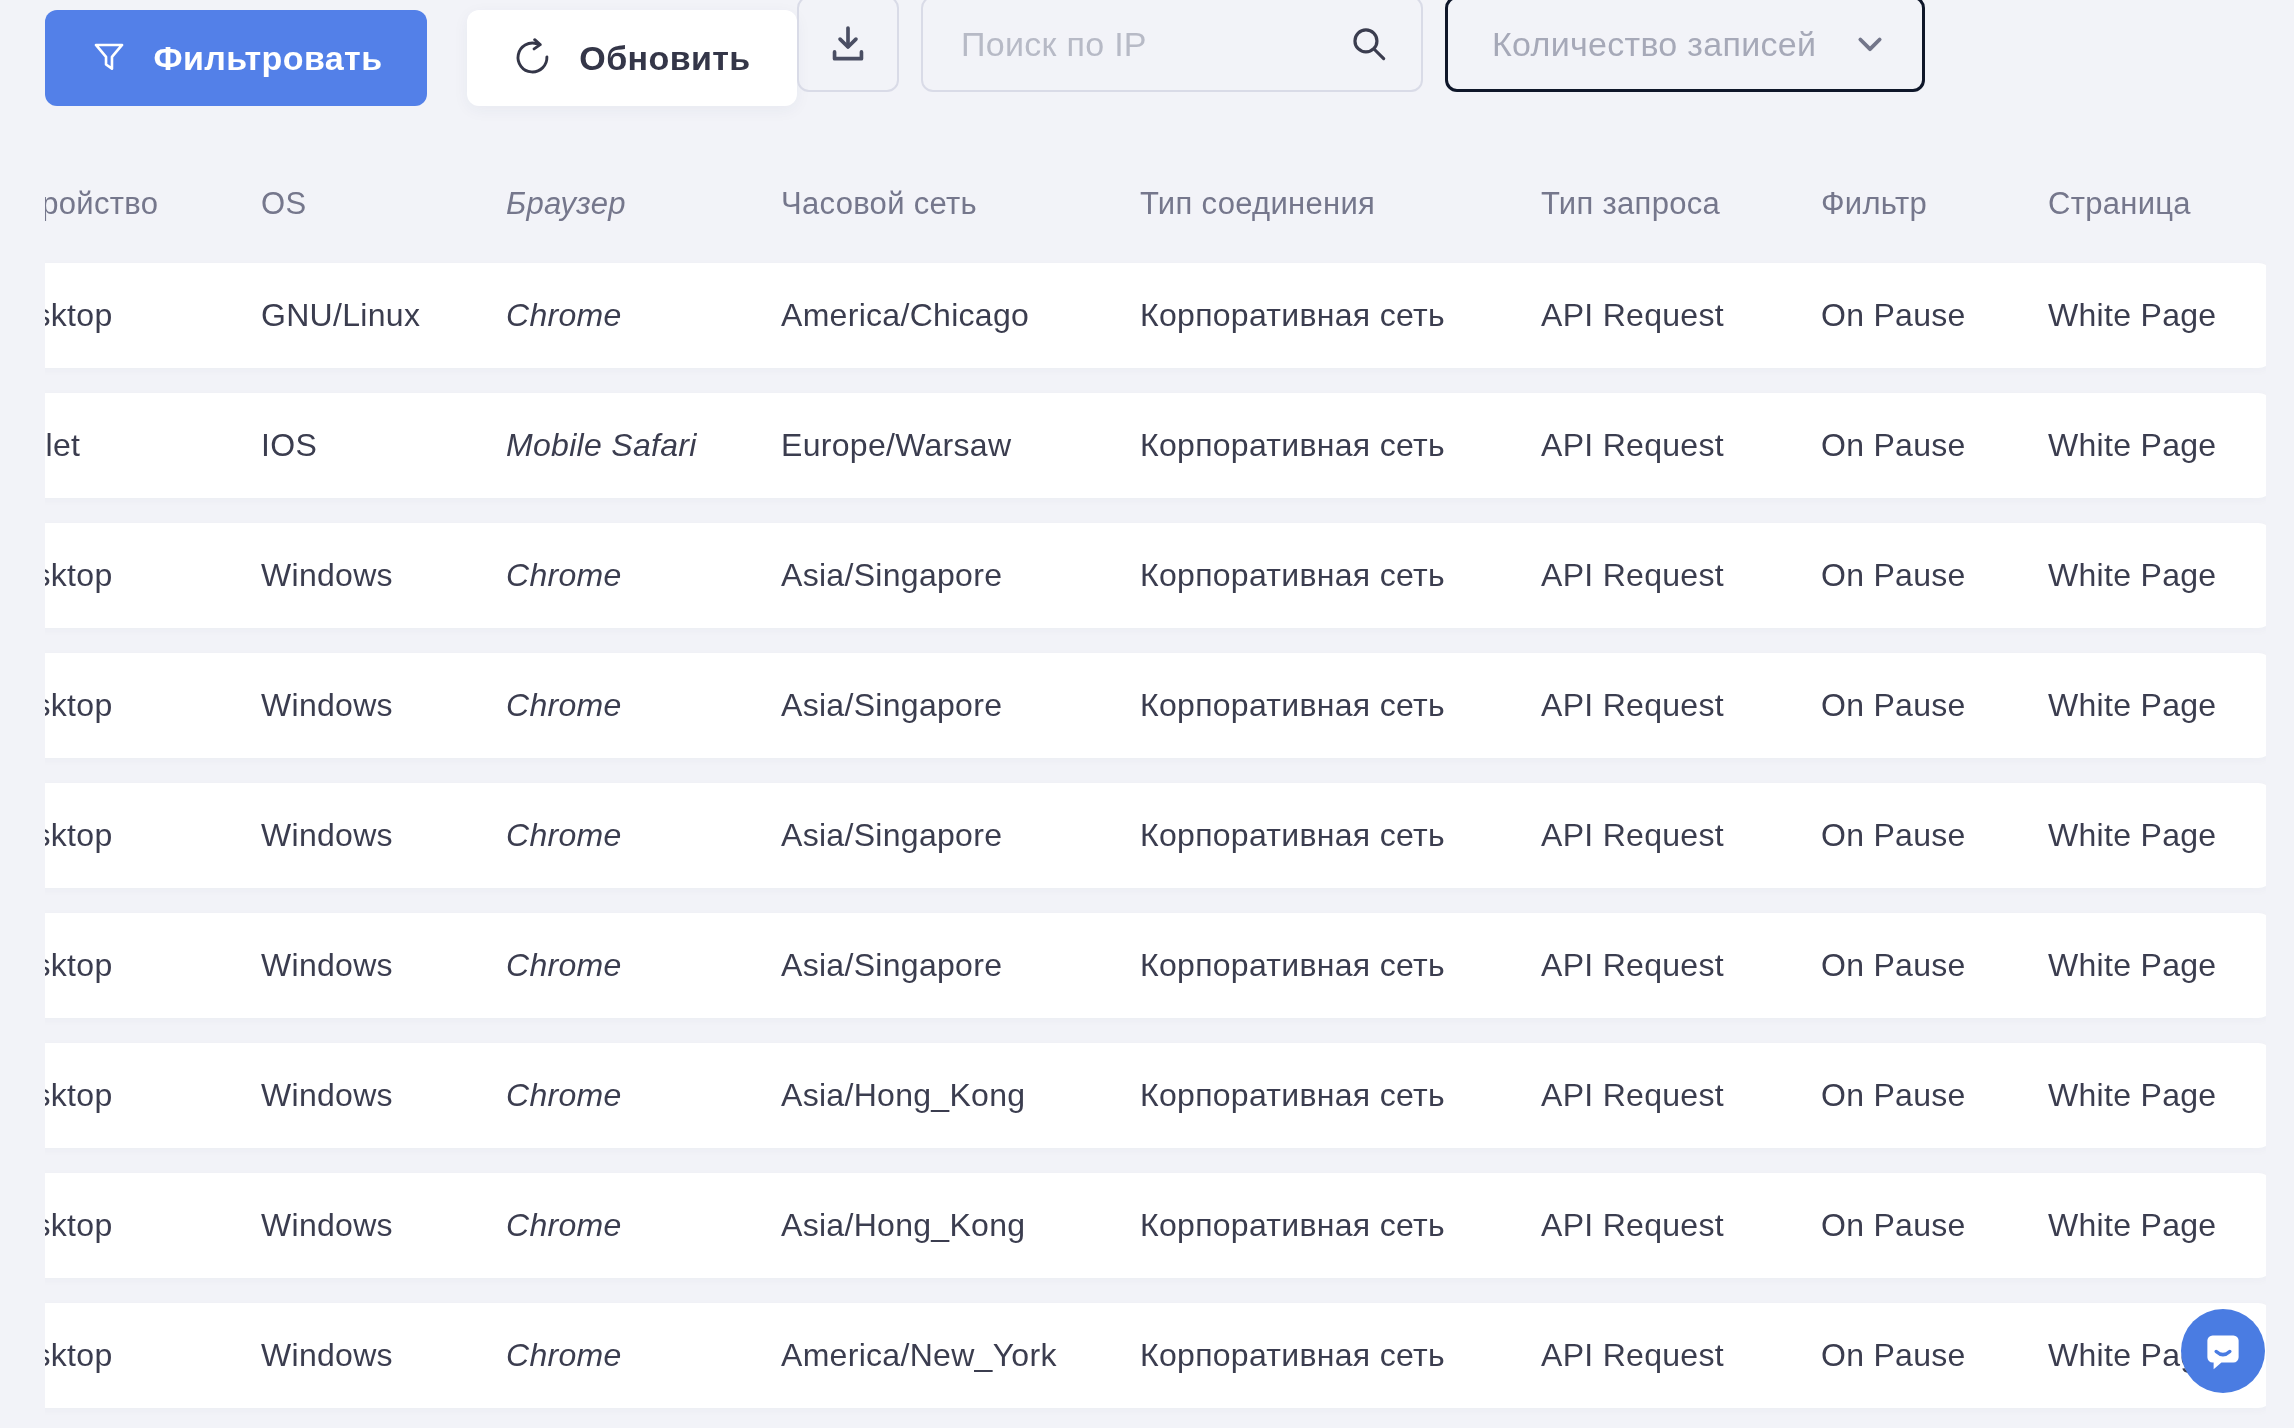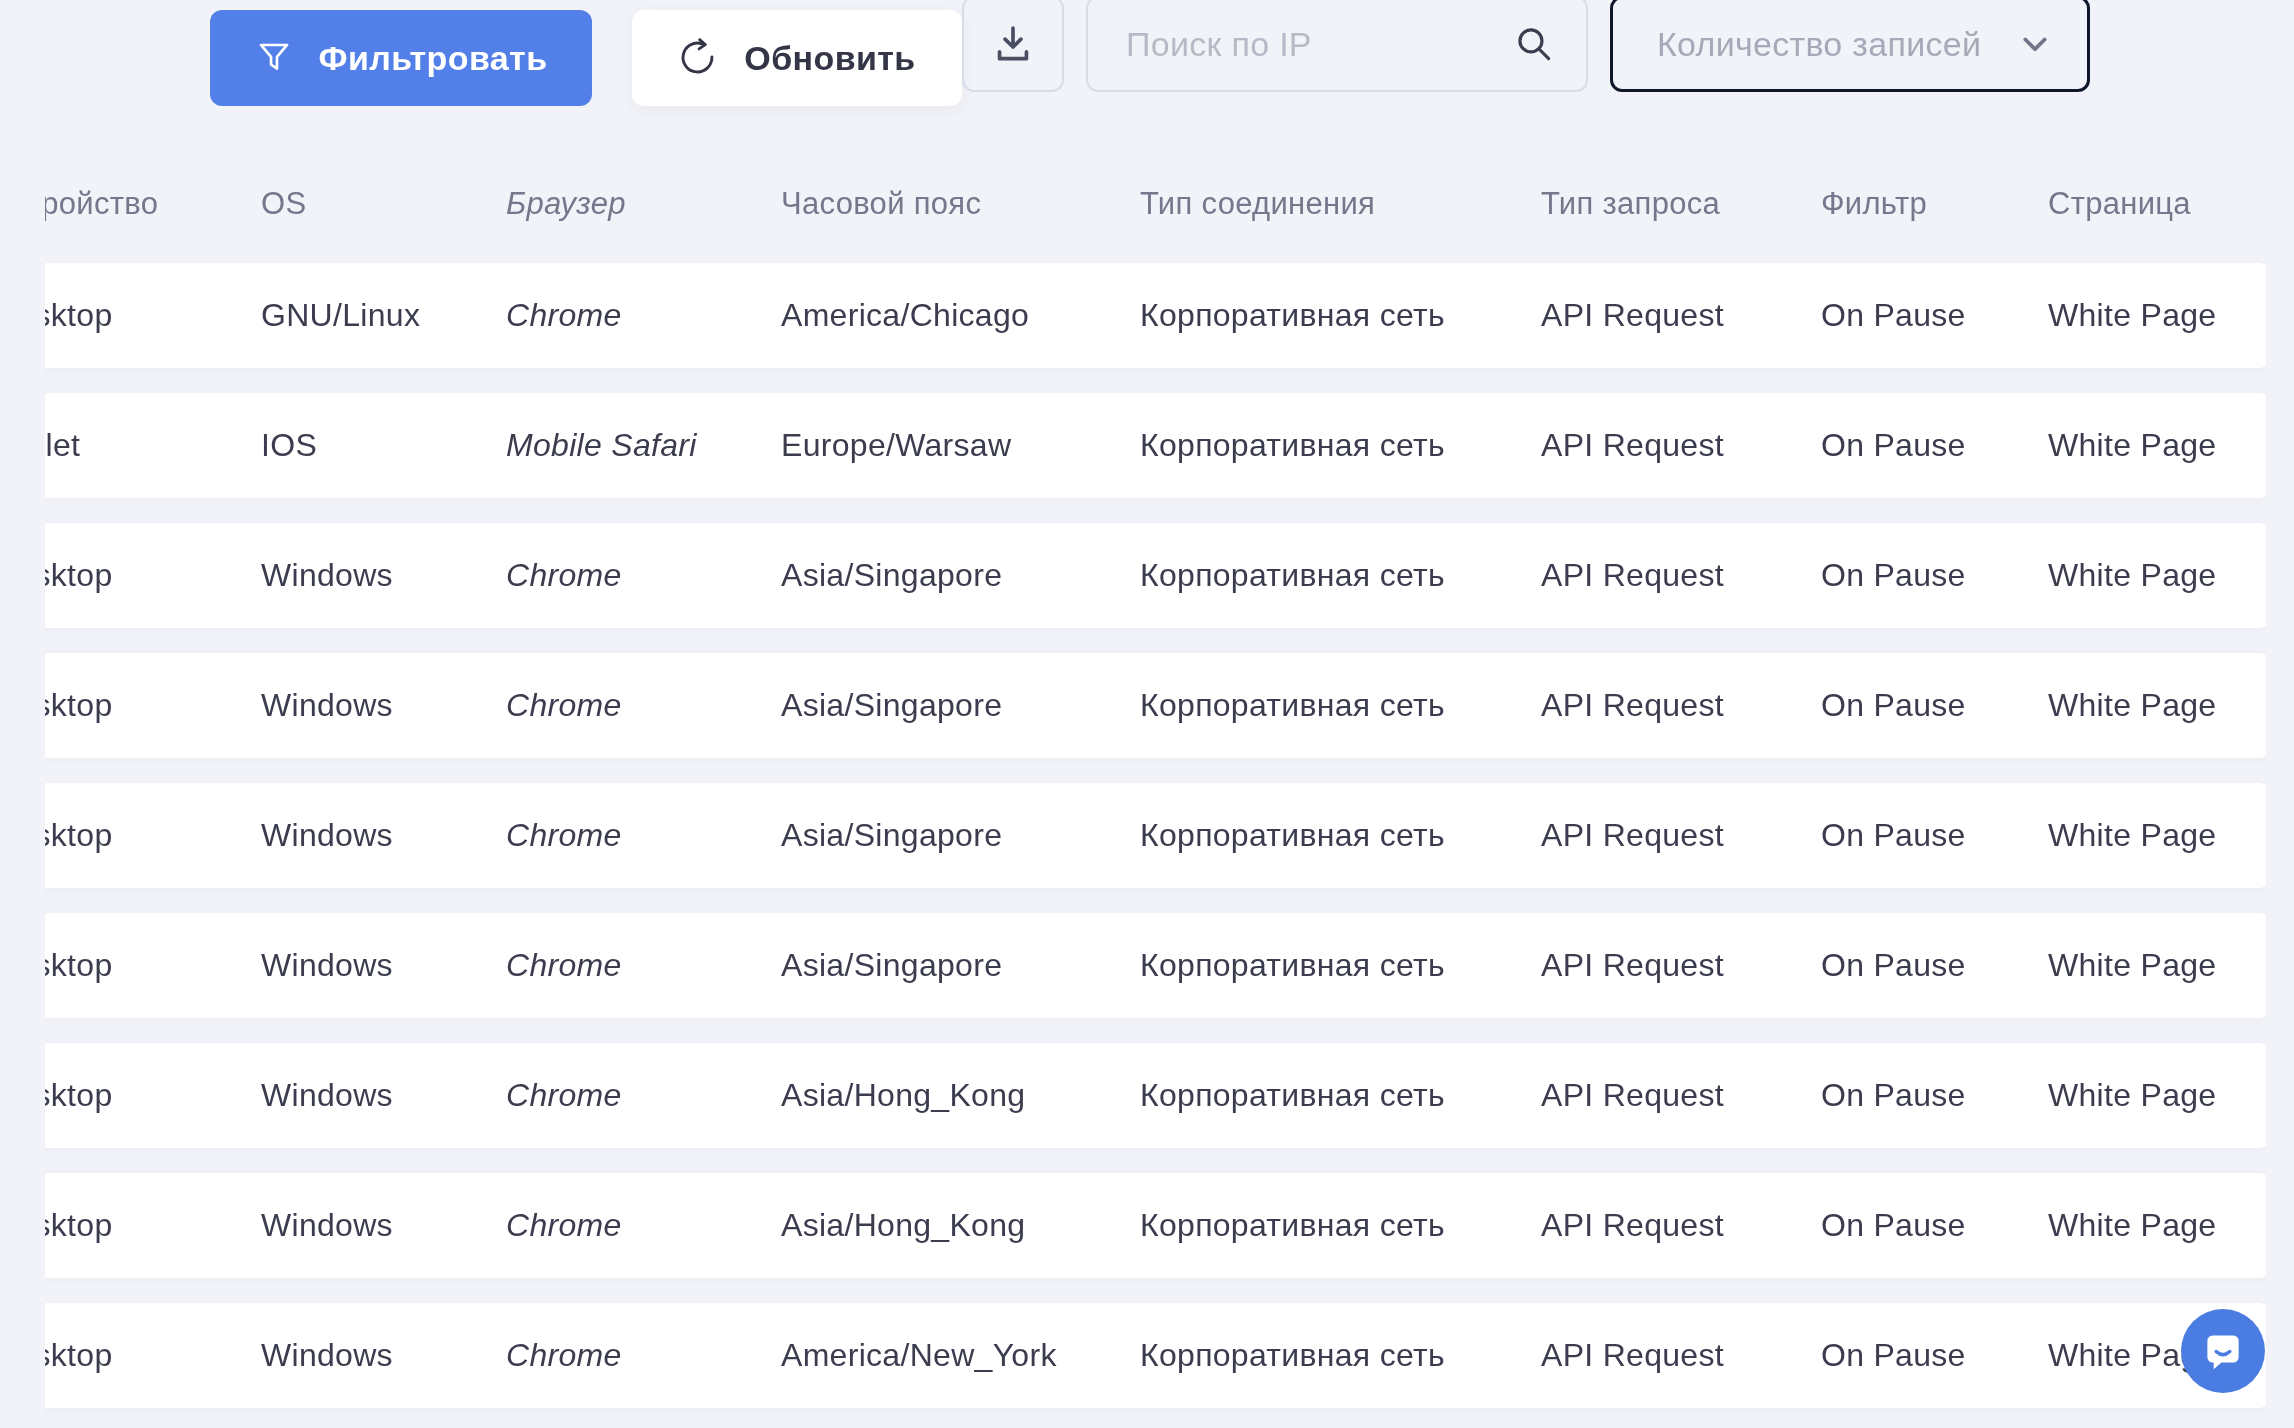--- a/index.html
+++ b/index.html
@@ -17,21 +17,21 @@
   }
 
   
   .toolbar {
     position: absolute;
     top: 10px;
     left: 45px;
     right: 39px;
     height: 96px;
     display: flex;
-    justify-content: center;
+    justify-content: flex-start;
     align-items: center;
   }
   .toolbar-left  { display: flex; gap: 40px; height: 96px; }
   .toolbar-right { display: flex; gap: 22px; height: 124px; }
 
   .btn {
     height: 96px;
     border: none;
     border-radius: 12px;
     display: flex;
@@ -230,21 +230,21 @@
     </div>
   </div>
 </div>
 
 <div class="table-viewport">
   <div class="table-inner">
     <div class="thead">
         <div class="cell c0">Устройство</div>
         <div class="cell c1">OS</div>
         <div class="cell c2">Браузер</div>
-        <div class="cell c3">Часовой пояс</div>
+        <div class="cell c3">Часовой сеть</div>
         <div class="cell c4">Тип соединения</div>
         <div class="cell c5">Тип запроса</div>
         <div class="cell c6">Фильтр</div>
         <div class="cell c7">Страница</div>
       </div>
     <div>
         <div class="trow">
           <div class="cell c0">Desktop</div>
           <div class="cell c1">GNU/Linux</div>
           <div class="cell c2">Chrome</div>

